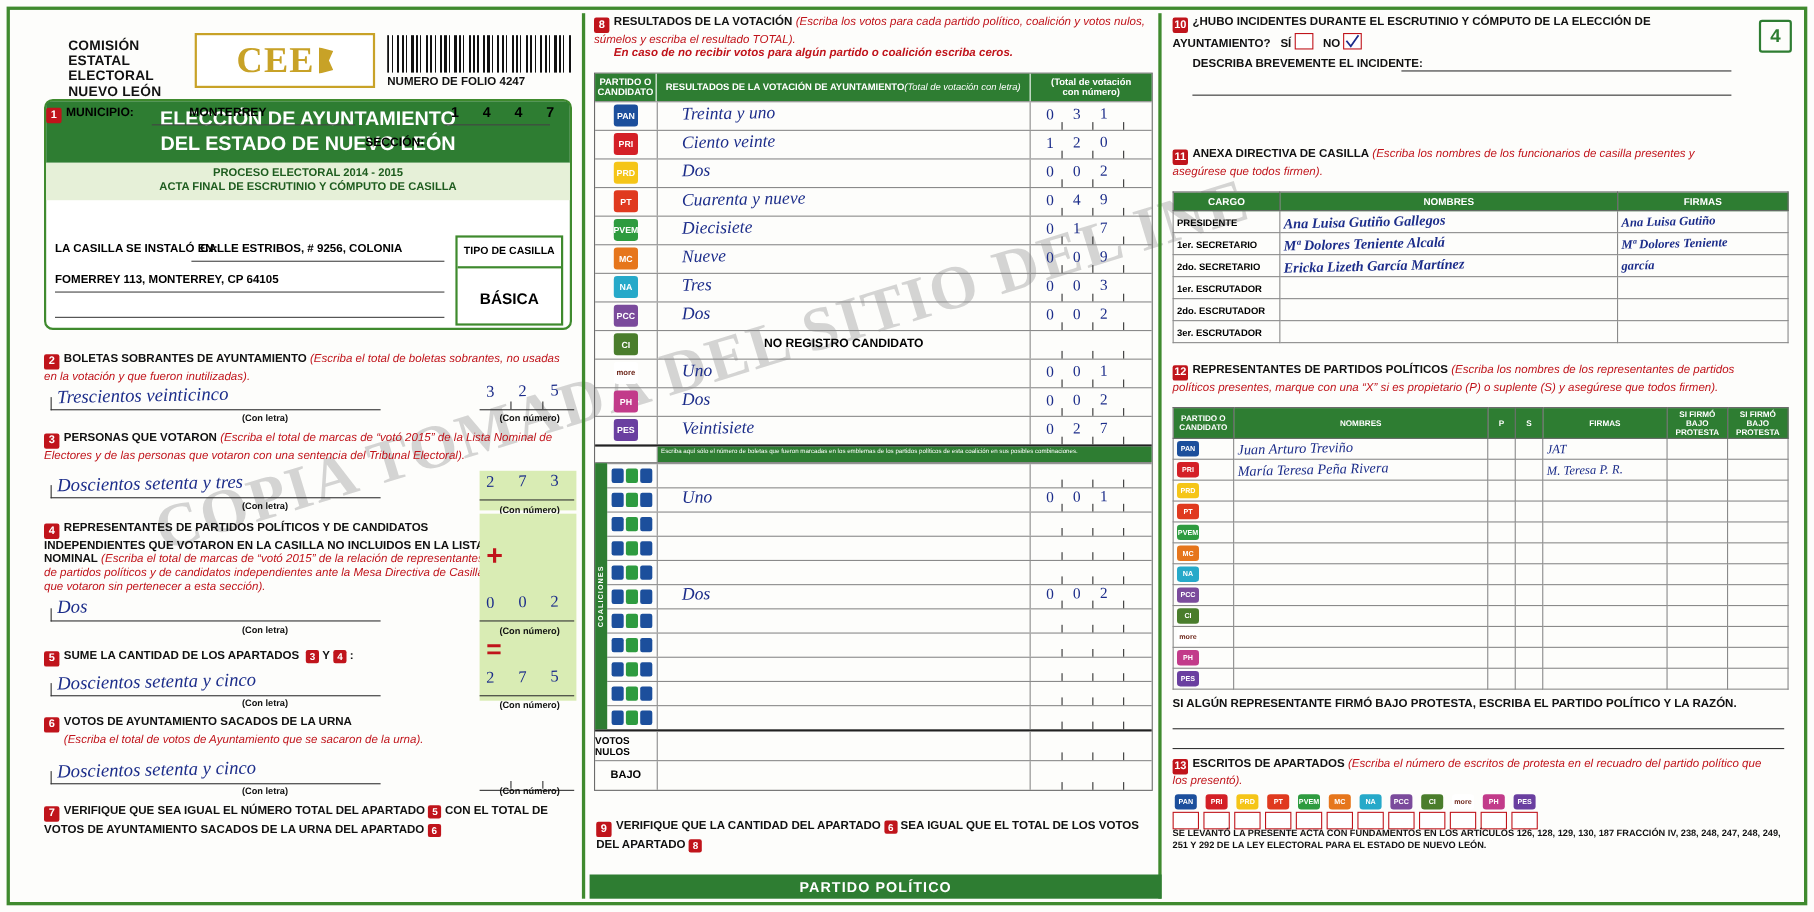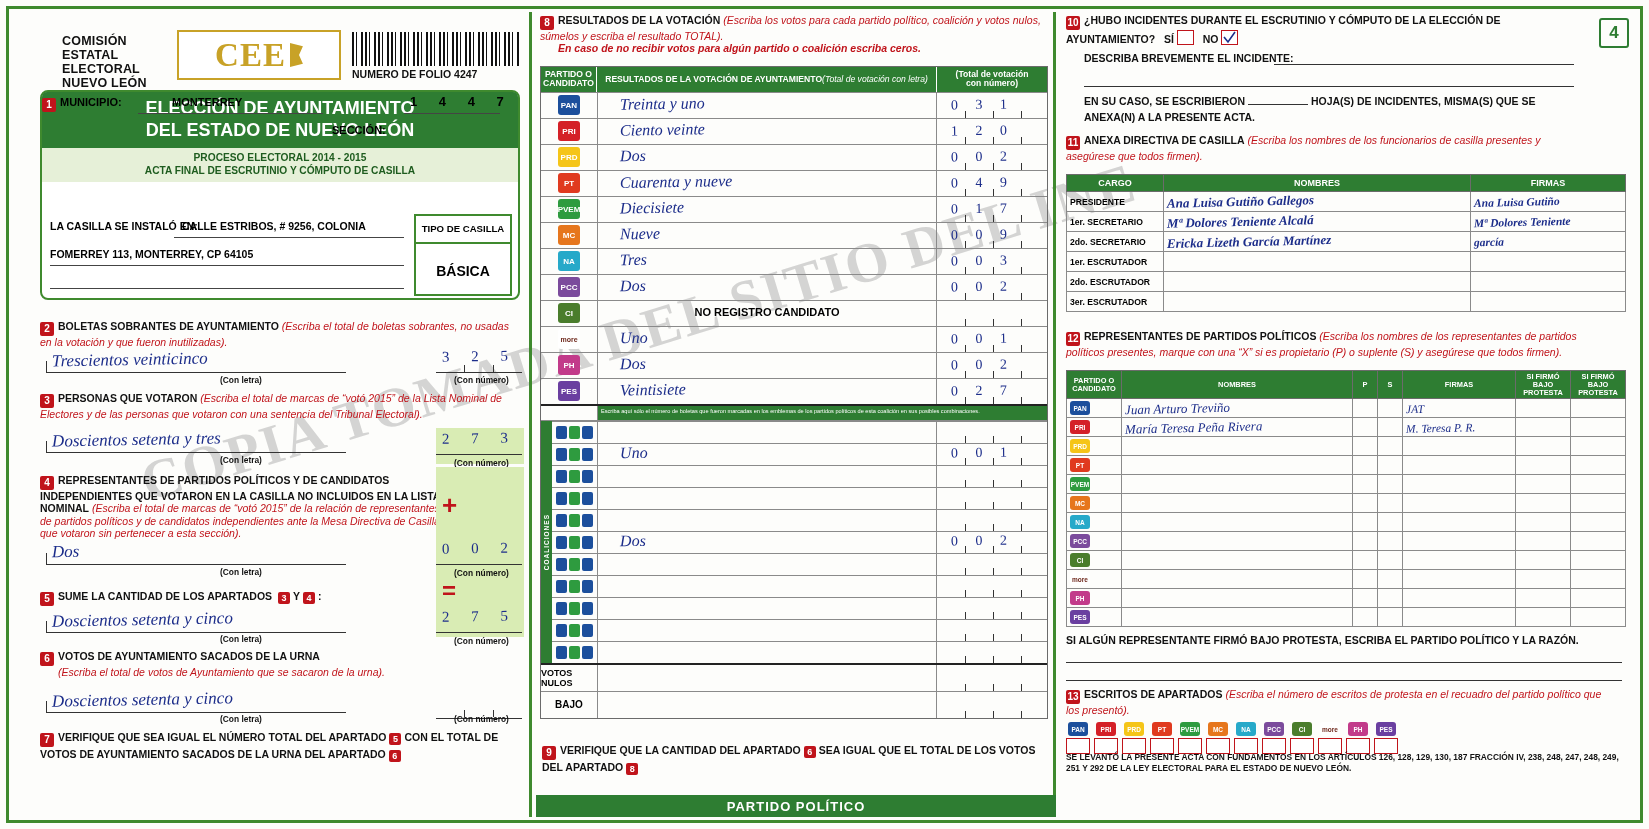--- a/index.html
+++ b/index.html
@@ -661,25 +661,20 @@
       <span class="b" style="margin-left:6px;">NO</span>
       <span class="cbox">
         <svg width="15" height="13" viewBox="0 0 15 13" style="position:absolute;left:0;top:0;">
           <path d="M2 6 L6 11 L13 1" stroke="#1c2d8a" stroke-width="1.6" fill="none"></path>
         </svg>
       </span>
     </div>
     <div class="t b" style="position:absolute;left:24px;top:40px;">DESCRIBA BREVEMENTE EL INCIDENTE:</div>
     <div class="writeline" style="left:214px;top:52px;width:300px;"></div>
     <div class="writeline" style="left:24px;top:74px;width:490px;"></div>
-    <div class="t b" style="position:absolute;left:24px;top:82px;width:500px;line-height:1.5;">
-      <span>EN SU CASO, SE ESCRIBIERON</span>
-      <span style="display:inline-block;width:60px;border-bottom:1px solid #333;"></span>
-      <span>HOJA(S) DE INCIDENTES, MISMA(S) QUE SE ANEXA(N) A LA PRESENTE ACTA.</span>
-    </div>
 
     <div class="t" style="position:absolute;left:6px;top:122px;width:520px;">
       <span class="num">11</span><span class="b">ANEXA DIRECTIVA DE CASILLA</span>
       <span class="red ital">(Escriba los nombres de los funcionarios de casilla presentes y asegúrese que todos firmen).</span>
     </div>
     <table class="mtable" style="position:absolute;left:6px;top:162px;">
       <thead>
           <tr>
         <th style="width:92px;">CARGO</th>
         <th>NOMBRES</th>

